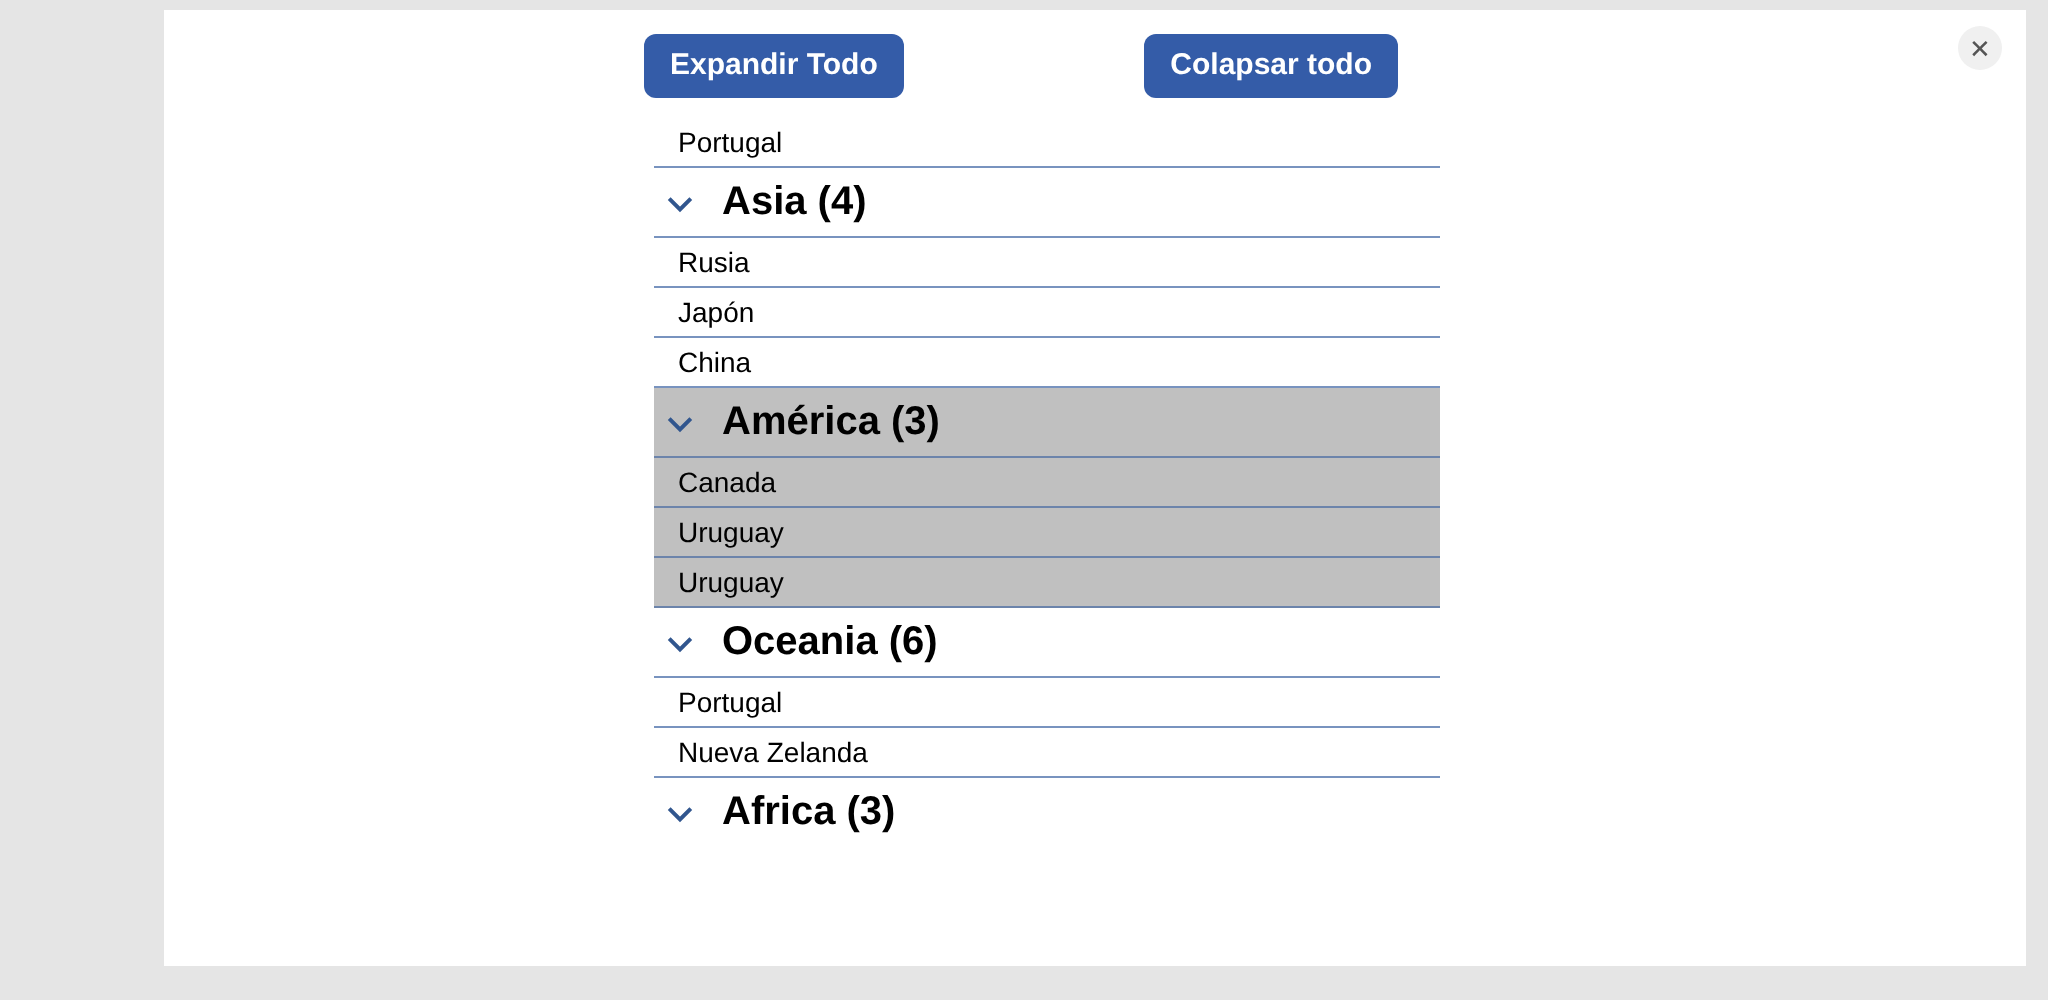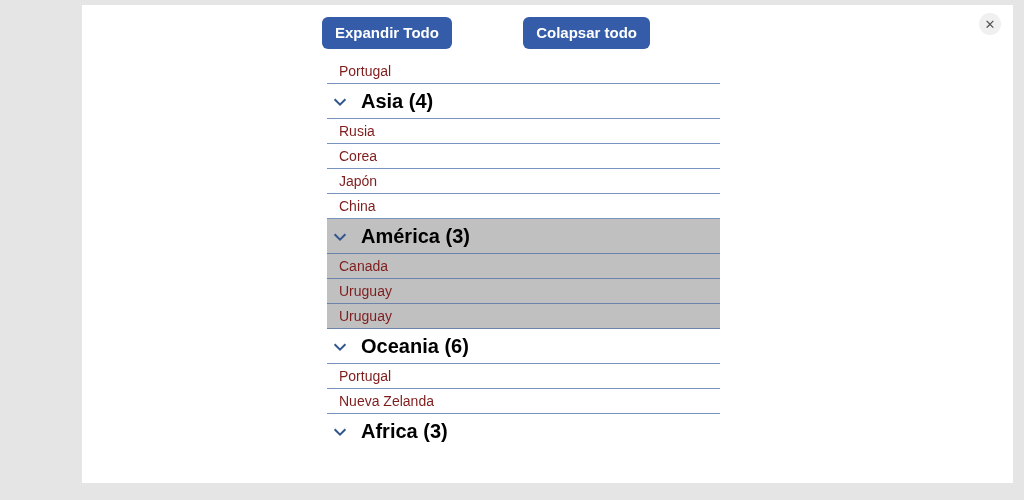--- a/index.html
+++ b/index.html
@@ -34,21 +34,21 @@
       cursor: pointer;
       color: #555;
       font-size: 13px;
       line-height: 1;
     }
     .toolbar {
       display: flex;
       justify-content: space-between;
       padding: 0 0 10px 0;
       margin-left: 240px;
-      width: 328px;
+      width: 377px;
     }
     .btn {
       background: #345ca8;
       color: #fff;
       border: none;
       border-radius: 6px;
       padding: 7px 13px;
       font-size: 15px;
       font-weight: 600;
       cursor: pointer;
@@ -82,21 +82,21 @@
       font-weight: 700;
       color: #000000;
     }
     .group.highlight .group-header,
     .group.highlight .item {
       background: #c0c0c0;
     }
     .item {
       padding: 4px 0 4px 12px;
       font-size: 14px;
-      color: #7f1d1d;
+      color: #000000;
       border-top: 1px solid #7893bf;
       border-bottom: 1px solid #7893bf;
       margin-top: -1px;
     }
     .group.highlight .item { border-color: #6c84ab; }
   </style>
 </head>
 <body>
 
 <div class="modal">
@@ -118,21 +118,20 @@
       <div class="group">
         <div class="group-header">
           <span class="chevron">
             <svg viewBox="0 0 20 20">
                 <polyline points="4,7 10,13 16,7"></polyline>
               </svg>
           </span>
           <span class="group-title">Asia (4)</span>
         </div>
         <div class="item">Rusia</div>
-        <div class="item">Corea</div>
         <div class="item">Japón</div>
         <div class="item">China</div>
       </div>
 
       <div class="group highlight">
         <div class="group-header">
           <span class="chevron">
             <svg viewBox="0 0 20 20">
                 <polyline points="4,7 10,13 16,7"></polyline>
               </svg>

